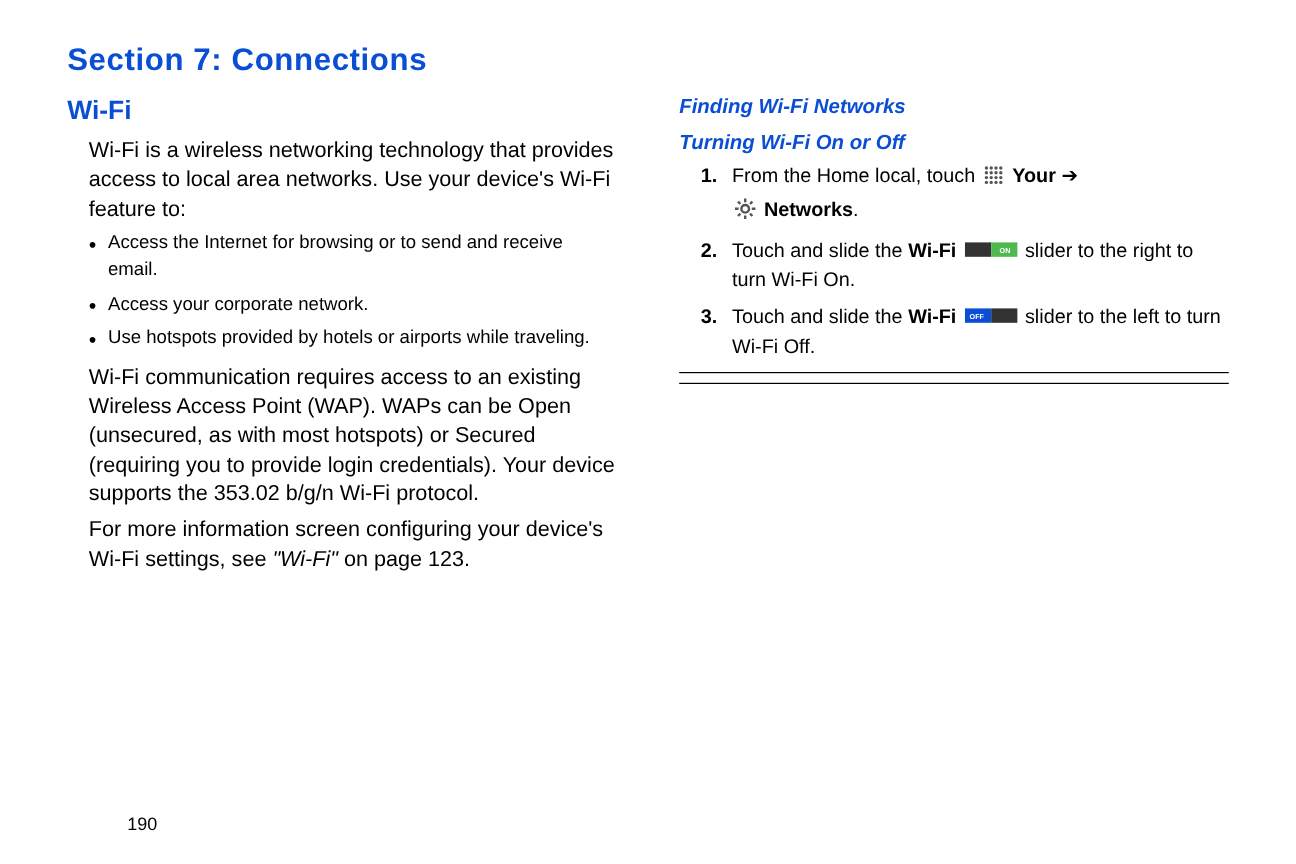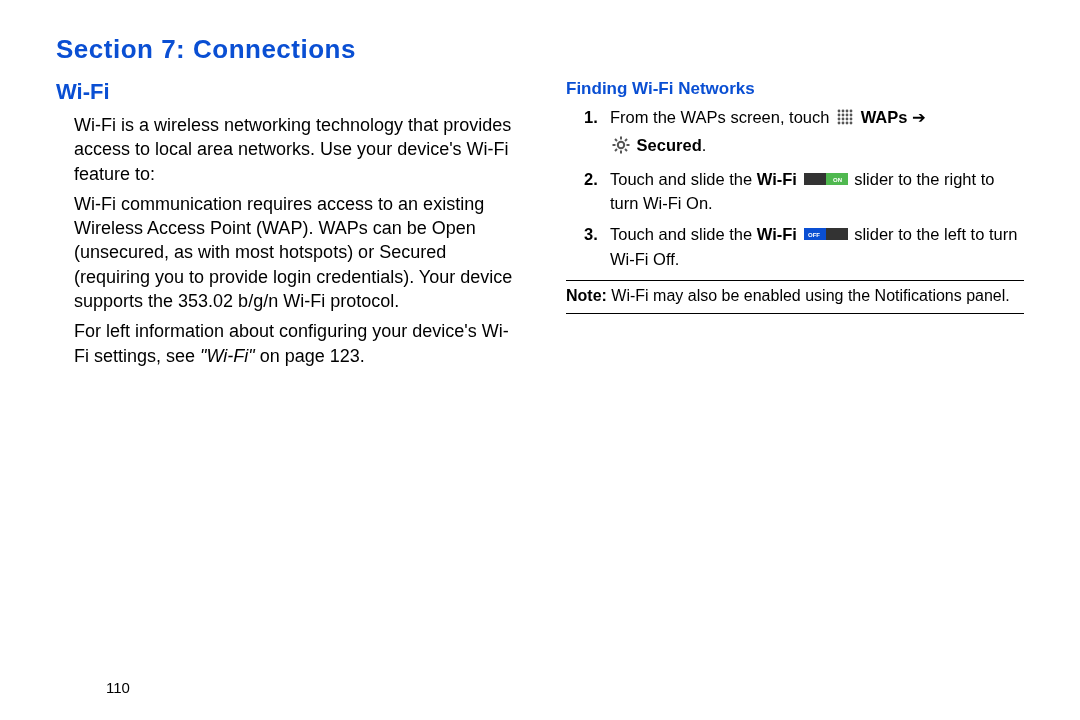--- a/index.html
+++ b/index.html
@@ -35,20 +35,21 @@
   }
   .h2 {
     font-size: 22px;
     font-weight: 900;
     color: #0a4fd3;
     margin: 0 0 8px 0;
   }
   .h3 {
     font-size: 17px;
     font-weight: 900;
+    font-style: italic;
     color: #0a4fd3;
     margin: 10px 0 6px 0;
   }
   p.body {
     font-size: 18px;
     line-height: 1.35;
     margin: 0 0 6px 18px;
   }
   ul.bullets {
     list-style: none;
@@ -139,69 +140,75 @@
 <div class="page">
 
   <h1 class="section-title">Section 7: Connections</h1>
 
   <div class="columns">
 
     <div class="col">
       <h2 class="h2">Wi-Fi</h2>
       <p class="body">Wi-Fi is a wireless networking technology that provides access to local area networks. Use your device's Wi-Fi feature to:</p>
 
+      <ul class="bullets">
+        <li>Access the Internet for browsing or to send and receive email.</li>
+        <li>Access your corporate network.</li>
+        <li>Use hotspots provided by hotels or airports while traveling.</li>
+      </ul>
 
       <p class="body">Wi-Fi communication requires access to an existing Wireless Access Point (WAP). WAPs can be Open (unsecured, as with most hotspots) or Secured (requiring you to provide login credentials). Your device supports the 353.02 b/g/n Wi-Fi protocol.</p>
 
       <p class="body">
-        <span>For left information about configuring your device's Wi-Fi settings, see </span><span class="ital">"Wi-Fi"</span><span> on page 123.</span>
+        <span>For more information screen configuring your device's Wi-Fi settings, see </span><span class="ital">"Wi-Fi"</span><span> on page 123.</span>
       </p>
     </div>
 
     <div class="col">
       <h3 class="h3" style="margin-top:0">Finding Wi-Fi Networks</h3>
 
+      <h3 class="h3">Turning Wi-Fi On or Off</h3>
 
       <ol class="steps">
         <li>
-          <span>From the WAPs screen, touch </span><span class="icon-apps"><svg viewBox="0 0 18 18">
+          <span>From the Home local, touch </span><span class="icon-apps"><svg viewBox="0 0 18 18">
                 <g fill="#555">
                   <circle cx="3" cy="3" r="1.4"></circle>
                   <circle cx="7" cy="3" r="1.4"></circle>
                   <circle cx="11" cy="3" r="1.4"></circle>
                   <circle cx="15" cy="3" r="1.4"></circle>
                   <circle cx="3" cy="7" r="1.4"></circle>
                   <circle cx="7" cy="7" r="1.4"></circle>
                   <circle cx="11" cy="7" r="1.4"></circle>
                   <circle cx="15" cy="7" r="1.4"></circle>
                   <circle cx="3" cy="11" r="1.4"></circle>
                   <circle cx="7" cy="11" r="1.4"></circle>
                   <circle cx="11" cy="11" r="1.4"></circle>
                   <circle cx="15" cy="11" r="1.4"></circle>
                   <circle cx="3" cy="15" r="1.4"></circle>
                   <circle cx="7" cy="15" r="1.4"></circle>
                   <circle cx="11" cy="15" r="1.4"></circle>
                   <circle cx="15" cy="15" r="1.4"></circle>
                 </g>
-              </svg></span><span class="bold"> WAPs </span><span>➔</span>
+              </svg></span><span class="bold"> Your </span><span>➔</span>
           <br>
           <span class="icon-gear"><svg viewBox="0 0 18 18">
                 <circle cx="9" cy="9" r="3.2" fill="none" stroke="#555" stroke-width="2"></circle>
                 <g stroke="#555" stroke-width="2">
                   <line x1="9" y1="0.5" x2="9" y2="3.5"></line>
                   <line x1="9" y1="14.5" x2="9" y2="17.5"></line>
                   <line x1="0.5" y1="9" x2="3.5" y2="9"></line>
                   <line x1="14.5" y1="9" x2="17.5" y2="9"></line>
                   <line x1="3" y1="3" x2="5" y2="5"></line>
                   <line x1="13" y1="13" x2="15" y2="15"></line>
                   <line x1="3" y1="15" x2="5" y2="13"></line>
                   <line x1="13" y1="5" x2="15" y2="3"></line>
                 </g>
               </svg></span>
-          <span class="bold">Secured</span><span>.</span>
+          <span class="bold">Networks</span><span>.</span>
         </li>
         <li>
           <span>Touch and slide the </span><span class="bold">Wi-Fi</span>
           <span class="icon-slider"><svg viewBox="0 0 44 16" width="44" height="16">
                 <rect x="0" y="2" width="22" height="12" class="track"></rect>
                 <rect x="22" y="2" width="22" height="12" class="on"></rect>
                 <text x="29" y="11">ON</text>
               </svg></span>
           <span> slider to the right to turn Wi-Fi On.</span>
         </li>
@@ -210,22 +217,19 @@
           <span class="icon-slider"><svg viewBox="0 0 44 16" width="44" height="16">
                 <rect x="0" y="2" width="22" height="12" class="off"></rect>
                 <rect x="22" y="2" width="22" height="12" class="track"></rect>
                 <text x="4" y="11">OFF</text>
               </svg></span>
           <span> slider to the left to turn Wi-Fi Off.</span>
         </li>
       </ol>
 
       <hr class="hr">
-      <p class="note">
-        <span class="bold">Note:</span><span> Wi-Fi may also be enabled using the Notifications panel.</span>
-      </p>
       <hr class="hr">
     </div>
 
   </div>
 
-  <div class="page-num">110</div>
+  <div class="page-num">190</div>
 </div>
 
 </body></html>

